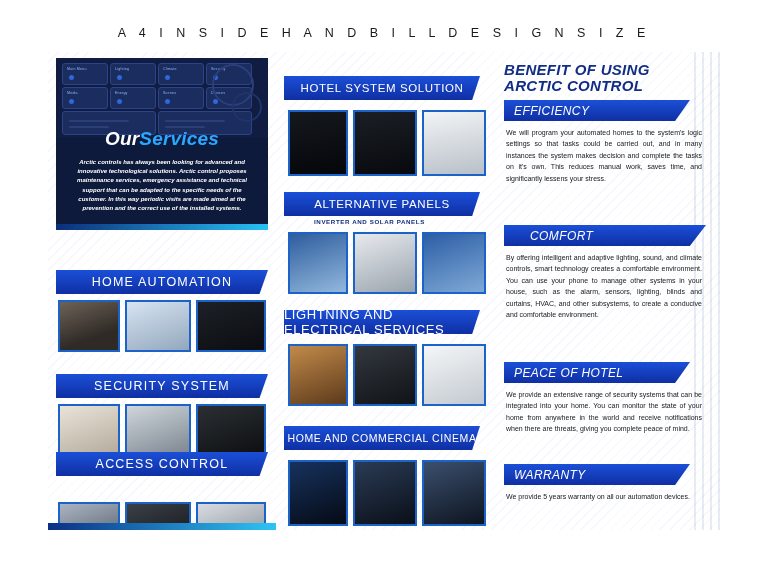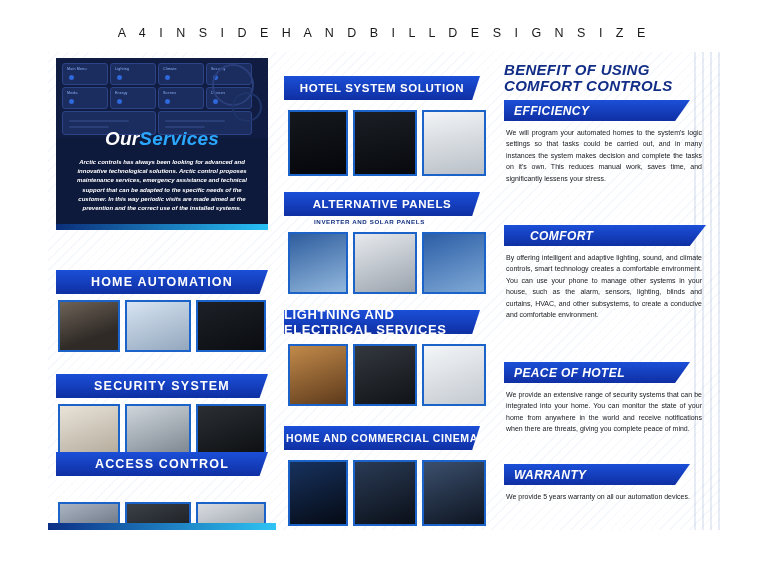--- a/index.html
+++ b/index.html
@@ -59,21 +59,21 @@
   }
   .hero-gradient{
     position:absolute;left:8px;top:172px;width:212px;height:6px;
     background:linear-gradient(90deg,#0b2e7a,#27c0f5);
   }
 
   
   .bar{
     position:absolute;height:24px;
     background:linear-gradient(180deg,#1b4fd8,#0f2fa3);
-    color:#fff;font-size:12.5px;font-weight:bold;letter-spacing:1.2px;
+    color:#fff;font-size:12.5px;font-weight:normal;letter-spacing:1.2px;
     display:flex;align-items:center;justify-content:center;
     clip-path:polygon(0 0,100% 0,96% 100%,0% 100%);
   }
   .bar.left{left:8px;width:212px;}
 
   .photo-row{position:absolute;display:flex;gap:5px;}
   .photo{
     border:2px solid #1b63c9;background:#777;position:relative;overflow:hidden;
   }
   .photo .ph{position:absolute;inset:0;}
@@ -277,21 +277,21 @@
             <div class="ph" style="background:linear-gradient(160deg,#3b4f6d,#0d1420);"></div>
           </div>
       </div>
     </div>
 
     <div class="right-col">
       <div class="stripes"></div>
 
       <div class="benefit-title">
         <div>BENEFIT OF USING</div>
-        <div>COMFORT CONTROLS</div>
+        <div>ARCTIC CONTROL</div>
       </div>
 
       <div class="bar right" style="top:48px;">EFFICIENCY</div>
       <div class="para" style="top:75px;">We will program your automated homes to the system's logic settings so that tasks could be carried out, and in many instances the system makes decision and complete the tasks on it's own. This reduces manual work, saves time, and significantly lessens your stress.</div>
 
       <div class="bar right" style="top:173px;padding-left:26px;">COMFORT</div>
       <div class="para" style="top:200px;">By offering intelligent and adaptive lighting, sound, and climate controls, smart technology creates a comfortable environment. You can use your phone to manage other systems in your house, such as the alarm, sensors, lighting, blinds and curtains, HVAC, and other subsystems, to create a conducive and comfortable environment.</div>
 
       <div class="bar right" style="top:310px;">PEACE OF HOTEL</div>
       <div class="para" style="top:337px;">We provide an extensive range of security systems that can be integrated into your home. You can monitor the state of your home from anywhere in the world and receive notifications when there are threats, giving you complete peace of mind.</div>

